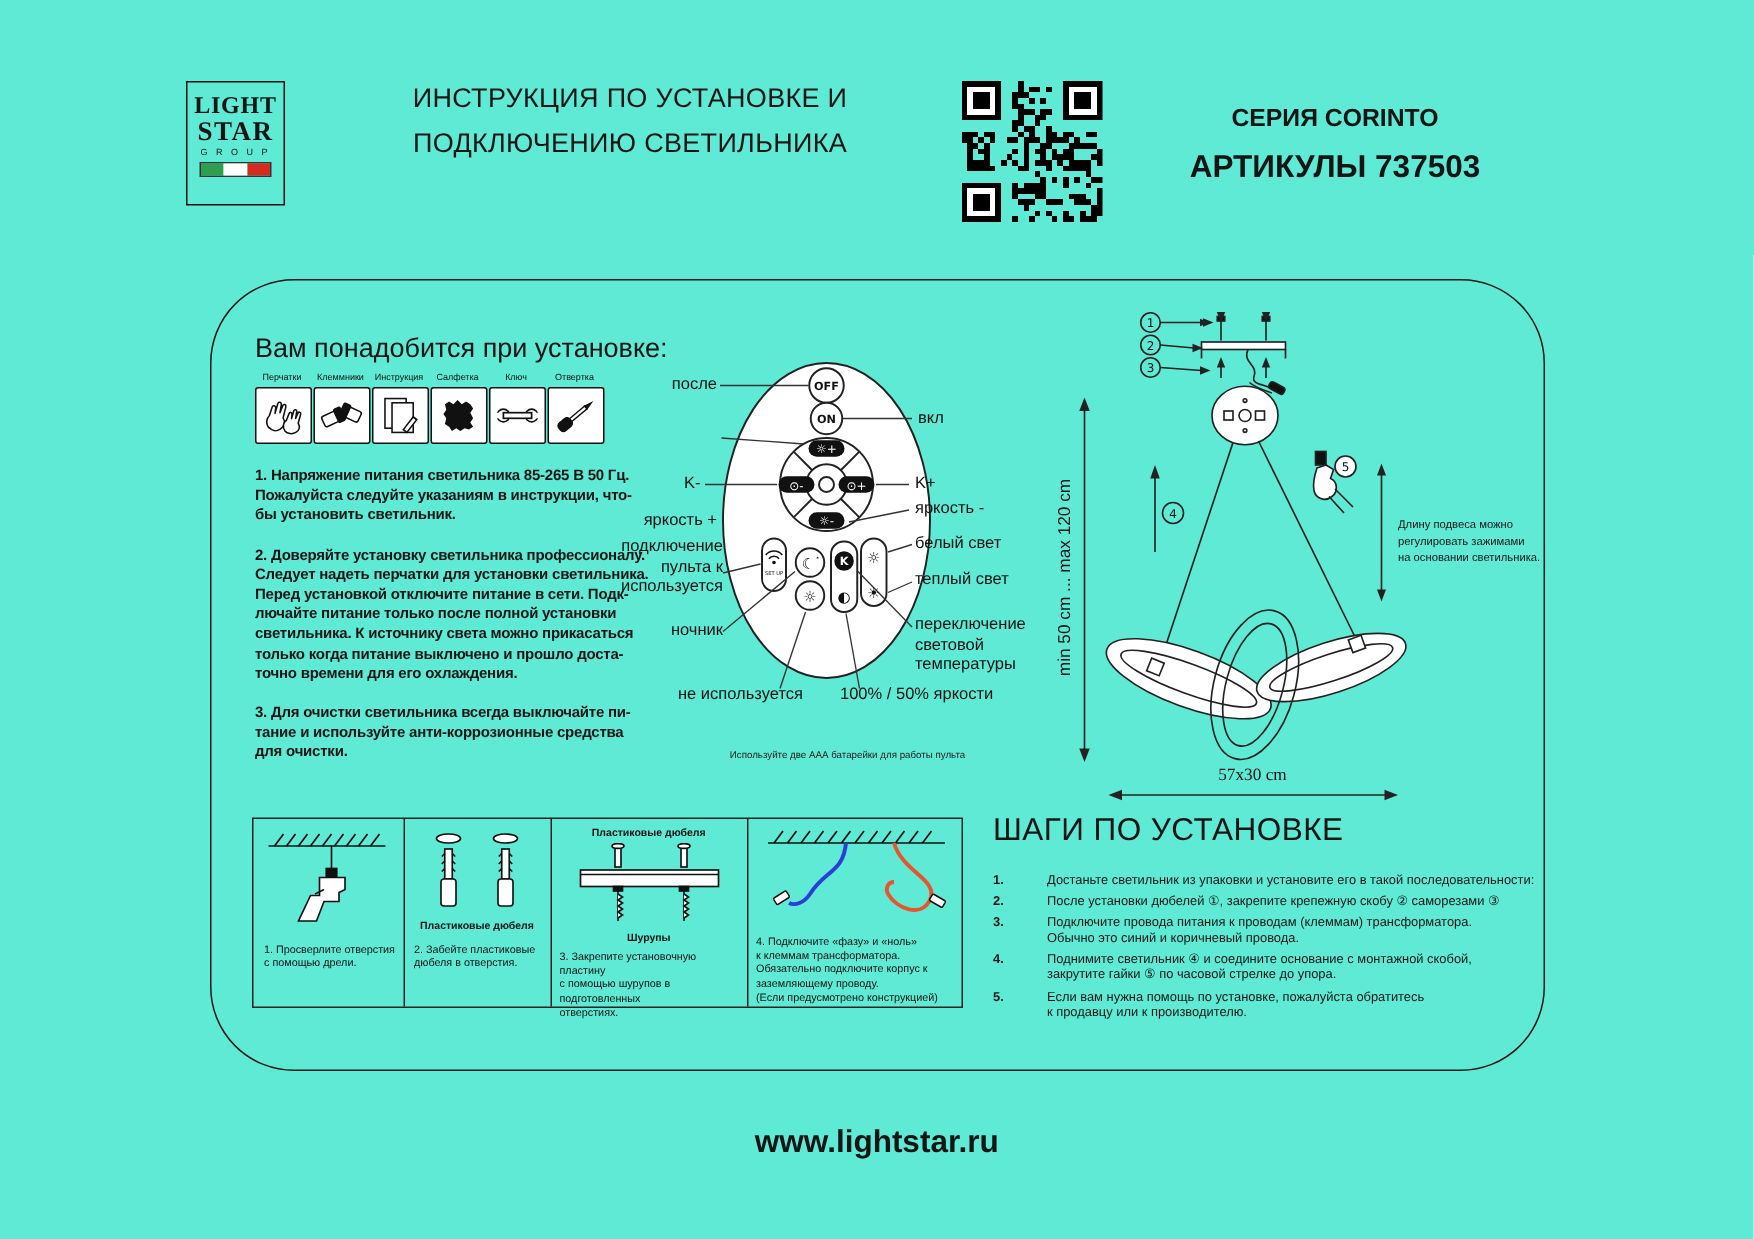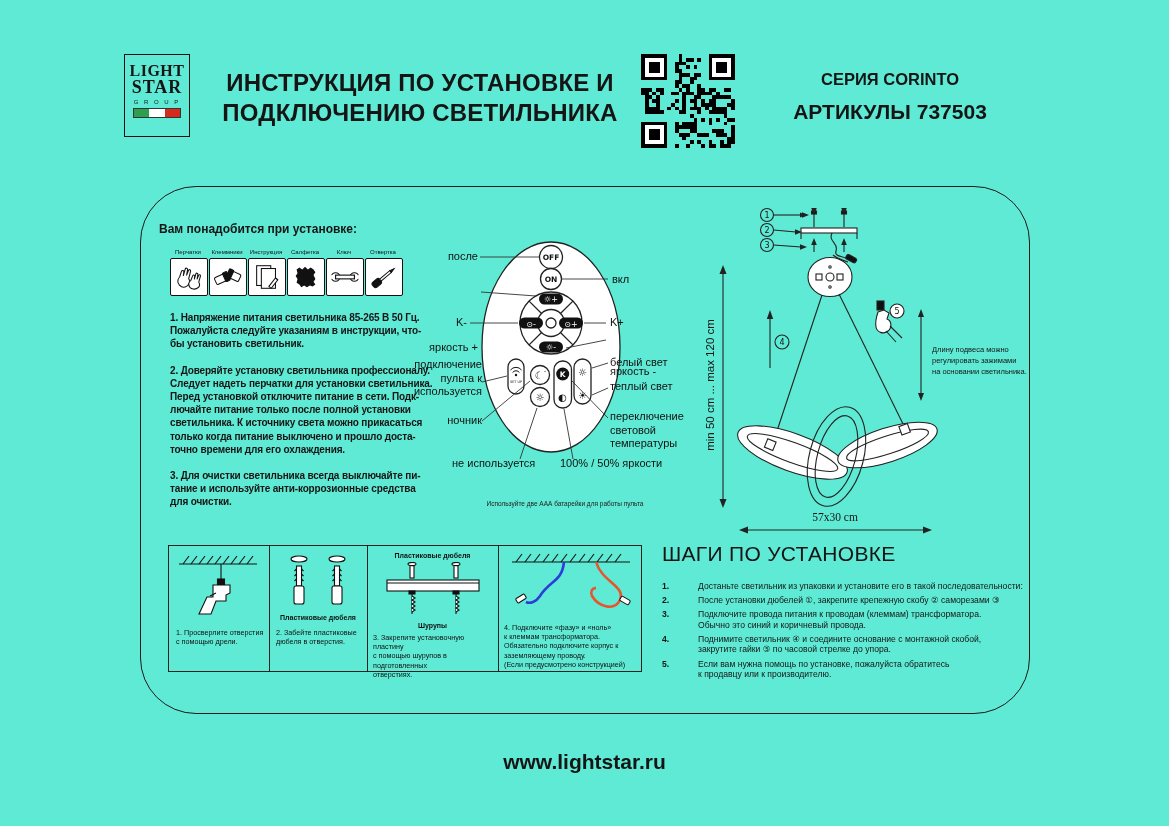--- a/index.html
+++ b/index.html
@@ -28,21 +28,21 @@
     <div style="font-size:16px;font-weight:bold;margin-top:7px;letter-spacing:.5px;">LIGHT</div>
     <div style="font-size:18px;font-weight:bold;margin-top:-3px;letter-spacing:1px;">STAR</div>
     <div style="font-size:6px;font-family:'Liberation Sans',sans-serif;letter-spacing:2px;margin-top:1px;">G R O U P</div>
     <div style="margin:3px auto 0;width:46px;height:8px;border:1px solid #333;display:flex;">
       <div style="flex:1;background:#2e9e4f;"></div>
         <div style="flex:1;background:#fff;"></div>
         <div style="flex:1;background:#d52b1e;"></div>
     </div>
   </div>
 
-  <div class="abs pre" style="left:205px;top:68px;width:430px;text-align:center;font-size:24px;font-weight:bold;line-height:30px;letter-spacing:.2px;">ИНСТРУКЦИЯ ПО УСТАНОВКЕ И
+  <div class="abs pre" style="left:205px;top:50px;width:430px;text-align:center;font-size:18px;font-weight:normal;line-height:30px;letter-spacing:.2px;">ИНСТРУКЦИЯ ПО УСТАНОВКЕ И
 ПОДКЛЮЧЕНИЮ СВЕТИЛЬНИКА</div>
 
   <div class="abs" id="qr" style="left:641px;top:54px;width:94px;height:94px;"><svg width="94" height="94" viewBox="0 0 25 25" shape-rendering="crispEdges" fill="#000">
         <rect x="10" y="0" width="1" height="1"></rect>
         <rect x="10" y="1" width="1" height="1"></rect>
         <rect x="12" y="1" width="1" height="1"></rect>
         <rect x="13" y="1" width="1" height="1"></rect>
         <rect x="15" y="1" width="1" height="1"></rect>
         <rect x="9" y="2" width="1" height="1"></rect>
         <rect x="10" y="2" width="1" height="1"></rect>
@@ -221,21 +221,21 @@
         <rect x="0" y="18" width="7" height="7"></rect>
         <rect x="1" y="19" width="5" height="5" fill="#fff"></rect>
         <rect x="2" y="20" width="3" height="3" fill="#000"></rect>
       </svg></div>
 
   <div class="abs c" style="left:770px;top:70px;width:240px;font-size:16.5px;font-weight:bold;">СЕРИЯ CORINTO</div>
   <div class="abs c" style="left:765px;top:100px;width:250px;font-size:21px;font-weight:bold;">АРТИКУЛЫ 737503</div>
 
   <div class="abs" style="left:140px;top:186px;width:888px;height:526px;border:1.5px solid #1a1a1a;border-radius:56px;"></div>
 
-  <div class="abs" style="left:159px;top:222px;font-size:12px;font-weight:bold;">Вам понадобится при установке:</div>
+  <div class="abs" style="left:170px;top:222px;font-size:18px;font-weight:normal;">Вам понадобится при установке:</div>
 
   <div class="toollbl" style="left:168px;top:249px;">Перчатки</div>
   <div class="toollbl" style="left:207px;top:249px;">Клеммники</div>
   <div class="toollbl" style="left:246px;top:249px;">Инструкция</div>
   <div class="toollbl" style="left:285px;top:249px;">Салфетка</div>
   <div class="toollbl" style="left:324px;top:249px;">Ключ</div>
   <div class="toollbl" style="left:363px;top:249px;">Отвертка</div>
 
   <div class="toolbox" style="left:170px;top:258px;">
     <svg width="32" height="32" viewBox="0 0 34 34">
@@ -374,21 +374,21 @@
     </g>
     <text x="162.5" y="140.5" font-size="10" text-anchor="middle" fill="#111">☼</text>
     <text x="162.5" y="163.5" font-size="10" text-anchor="middle" fill="#111">☀</text>
   </svg>
 
   <div class="lbl r" style="left:408px;top:250px;width:70px;">после</div>
   <div class="lbl" style="left:612px;top:273px;">вкл</div>
   <div class="lbl r" style="left:395px;top:301px;width:83px;margin-top:40px;">яркость +</div>
   <div class="lbl r" style="left:395px;top:316px;width:72px;">K-</div>
   <div class="lbl" style="left:610px;top:316px;">K+</div>
-  <div class="lbl" style="left:610px;top:333px;margin-top:32px;">яркость -</div>
+  <div class="lbl" style="left:610px;top:333px;">яркость -</div>
   <div class="lbl r pre" style="left:396px;top:358px;width:86px;line-height:13.5px;">подключение
 пульта к
 используется</div>
   <div class="lbl" style="left:610px;top:356px;">белый свет</div>
   <div class="lbl" style="left:610px;top:380px;">теплый свет</div>
   <div class="lbl r" style="left:408px;top:414px;width:74px;">ночник</div>
   <div class="lbl pre" style="left:610px;top:410px;line-height:13.5px;">переключение
 световой
 температуры</div>
   <div class="lbl" style="left:452px;top:457px;">не используется</div>

